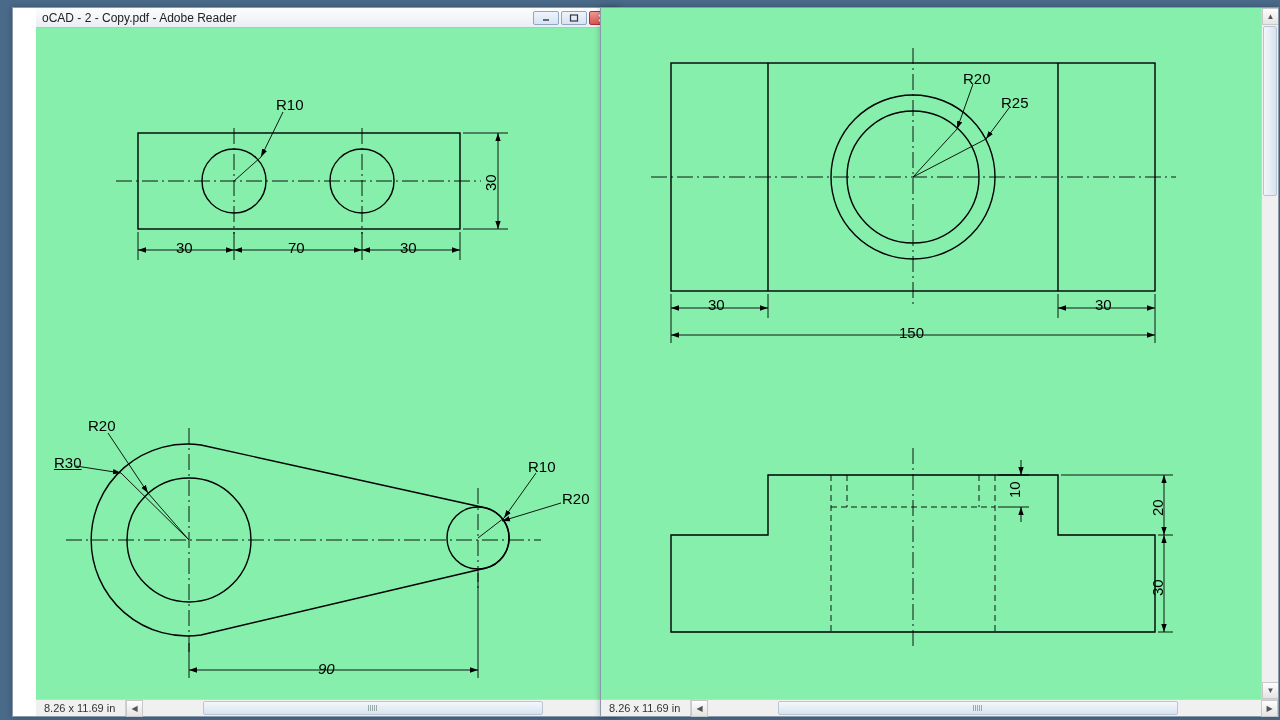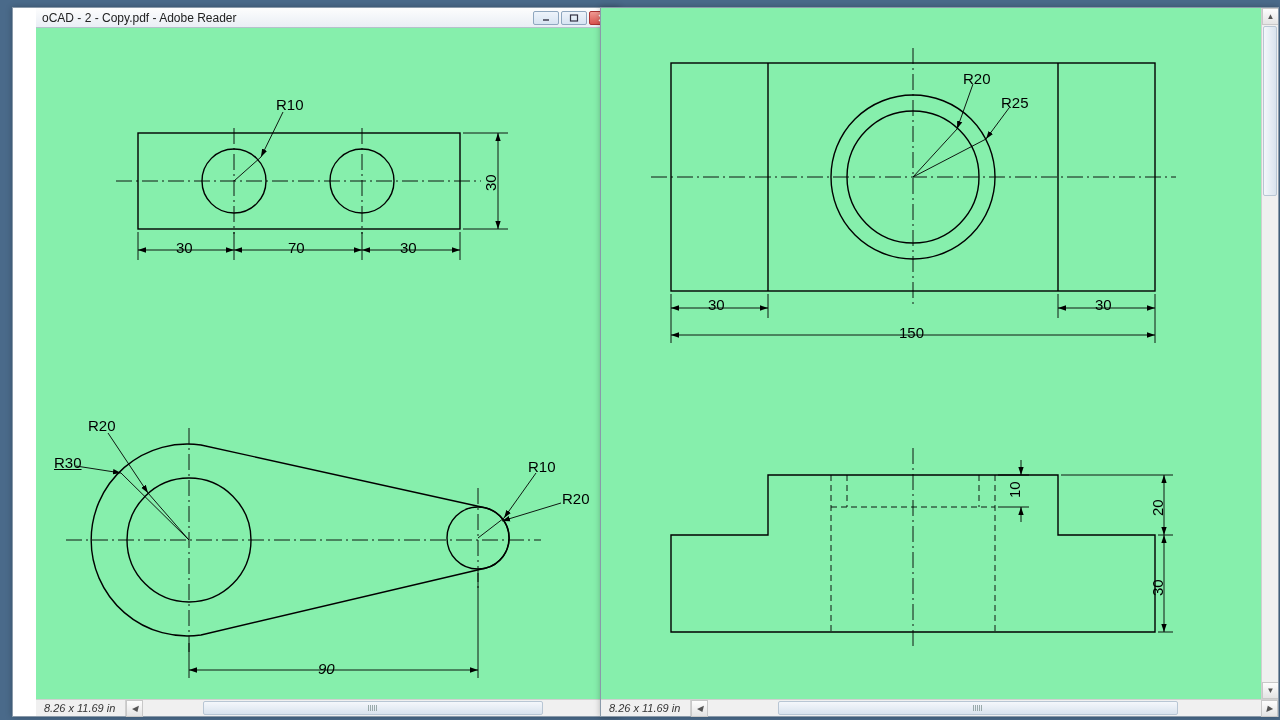--- a/index.html
+++ b/index.html
@@ -87,21 +87,20 @@
 
   
   .statusbar {
     height: 17px;
     background: #f0f0f0;
     border-top: 1px solid #d0d0d0;
     display: flex;
     align-items: stretch;
     font-size: 11px;
     color:#333;
-    font-style:italic;
   }
   .statusbar .status-cell {
     padding: 0 8px;
     display:flex; align-items:center;
     border-right: 1px solid #d0d0d0;
     min-width: 90px;
   }
   .hscroll { flex:1; display:flex; align-items:stretch; }
   .hscroll .track { flex:1; position:relative; background:#f0f0f0; }
   .hscroll .thumb {

